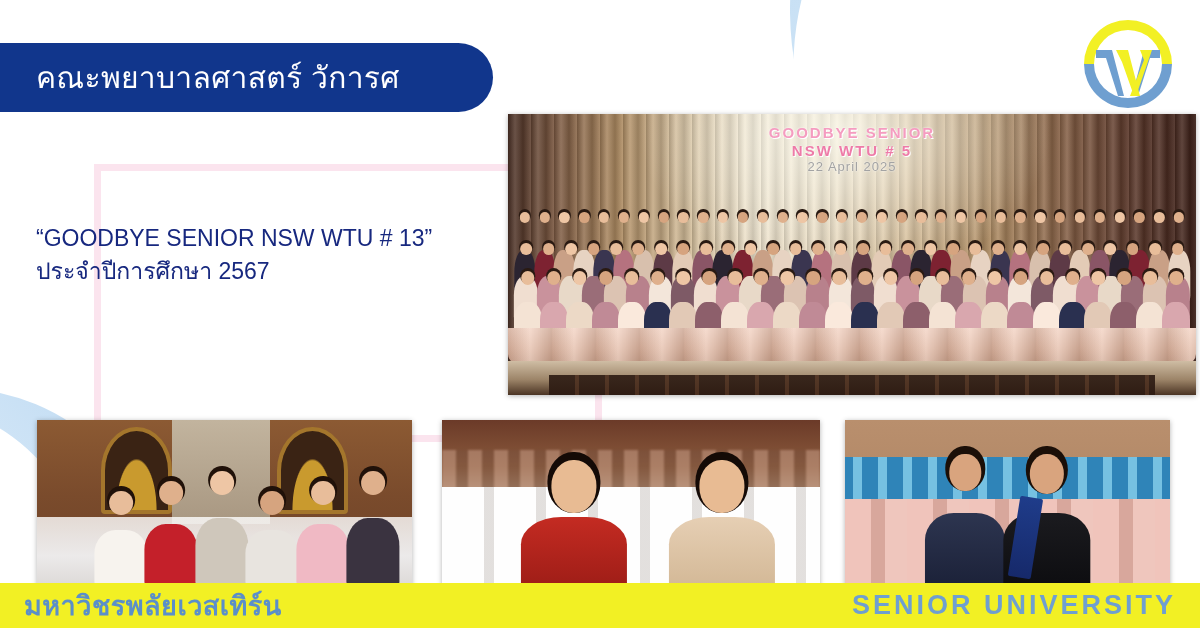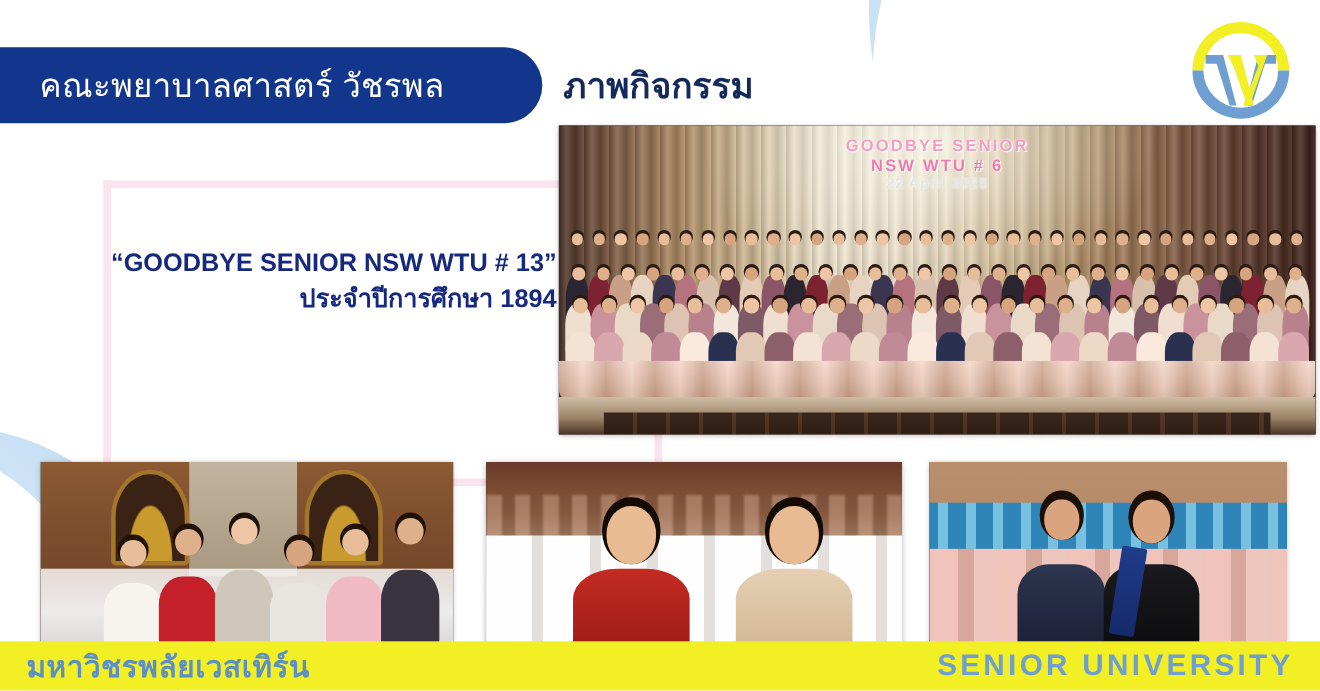--- a/index.html
+++ b/index.html
@@ -106,24 +106,23 @@
 
   
   .body-text {
     position:absolute;
     left:36px; top:222px;
     width:470px;
   }
   .body-text .line {
     color:#17287f;
     font-size:23px;
-    font-weight:700;
+    font-weight:400;
     line-height:33px;
     white-space:nowrap;
-    text-align:right;
   }
 
   
   .photo {
     position:absolute;
     overflow:hidden;
     background:#2a1b14;
     box-shadow:0 1px 5px rgba(0,0,0,.30);
   }
   .photo-main   { left:508px; top:114px;  width:688px; height:281px; }
@@ -157,22 +156,22 @@
   }
   .stage-banner .bl1 {
     font-size:15px; font-weight:bold; letter-spacing:2px;
     color:#f59cc0; text-shadow:0 0 2px #fff, 1px 1px 0 #fff;
   }
   .stage-banner .bl2 {
     font-size:15px; font-weight:bold; letter-spacing:2px;
     color:#ee7ba8; text-shadow:0 0 2px #fff, 1px 1px 0 #fff;
   }
   .stage-banner .bl3 {
-    font-size:13px; font-weight:bold; letter-spacing:1px;
-    color:#e5e5e5; text-shadow:0 0 2px #fff;
+    font-size:13px; font-weight:normal; letter-spacing:1px;
+    color:#a3a3a3; text-shadow:0 0 2px #fff;
   }
   .crowd {
     position:absolute; left:1%; right:1%;
     display:flex; align-items:flex-end; justify-content:space-between;
   }
   .crowd.row-back  { top:35%;  height:32%; }
   .crowd.row-mid   { top:46%;  height:28%; }
   .crowd.row-front { top:56%;  height:26%; }
   .person { position:relative; flex:1 1 auto; height:100%; }
   .person .head {
@@ -331,50 +330,49 @@
 <div id="slide">
 
   <div class="swoosh-tr"></div>
   <div class="swoosh-tr2"></div>
   <div class="swoosh-bl"></div>
   <div class="swoosh-bl2"></div>
   <div class="pink-frame"></div>
   <div class="pink-frame-r"></div>
 
   <div class="faculty-pill">
-    <span class="label">คณะพยาบาลศาสตร์ วัชรพล</span>
+    <span class="label">คณะพยาบาลศาสตร์ วัการศ</span>
   </div>
 
-  <div class="section-heading">ภาพกิจกรรม</div>
 
   <div class="logo-wrap">
     <svg viewBox="0 0 108 108" width="108" height="108" aria-hidden="true">
       <path d="M 54 10 A 44 44 0 0 1 98 54 L 88 54 A 34 34 0 0 0 54 20 Z
                M 54 10 A 44 44 0 0 0 10 54 L 20 54 A 34 34 0 0 1 54 20 Z" fill="#f2f024"></path>
       <path d="M 10 54 A 44 44 0 0 0 98 54 L 88 54 A 34 34 0 0 1 20 54 Z" fill="#6f9fd0"></path>
       <path d="M 22 40 L 38 40 L 50 86 L 44 86 L 32 48 L 22 48 Z" fill="#6f9fd0"></path>
       <path d="M 86 40 L 70 40 L 58 86 L 64 86 L 76 48 L 86 48 Z" fill="#6f9fd0"></path>
       <path d="M 42 40 L 54 40 L 66 86 L 60 86 L 48 52 Z" fill="#f2f024"></path>
       <path d="M 66 40 L 78 40 L 62 86 L 56 86 L 70 50 Z" fill="#f2f024"></path>
     </svg>
   </div>
 
   <div class="body-text">
     <div class="line">“GOODBYE SENIOR NSW WTU # 13”</div>
-    <div class="line">ประจำปีการศึกษา 1894</div>
+    <div class="line">ประจำปีการศึกษา 2567</div>
   </div>
 
   <div class="photo photo-main">
     <div class="ph-inner">
       <div class="stage-curtain"></div>
       <div class="stage-glow"></div>
 
       <div class="stage-banner">
         <div class="bl1">GOODBYE SENIOR</div>
-        <div class="bl2">NSW WTU # 6</div>
+        <div class="bl2">NSW WTU # 5</div>
         <div class="bl3">22 April 2025</div>
       </div>
 
       <div class="crowd row-back">
           <div class="person">
             <div class="head" style="background: rgb(232, 189, 154);"></div>
             <div class="body" style="background: rgb(43, 36, 49);"></div>
           </div>
           <div class="person">
             <div class="head" style="background: rgb(223, 176, 140);"></div>

